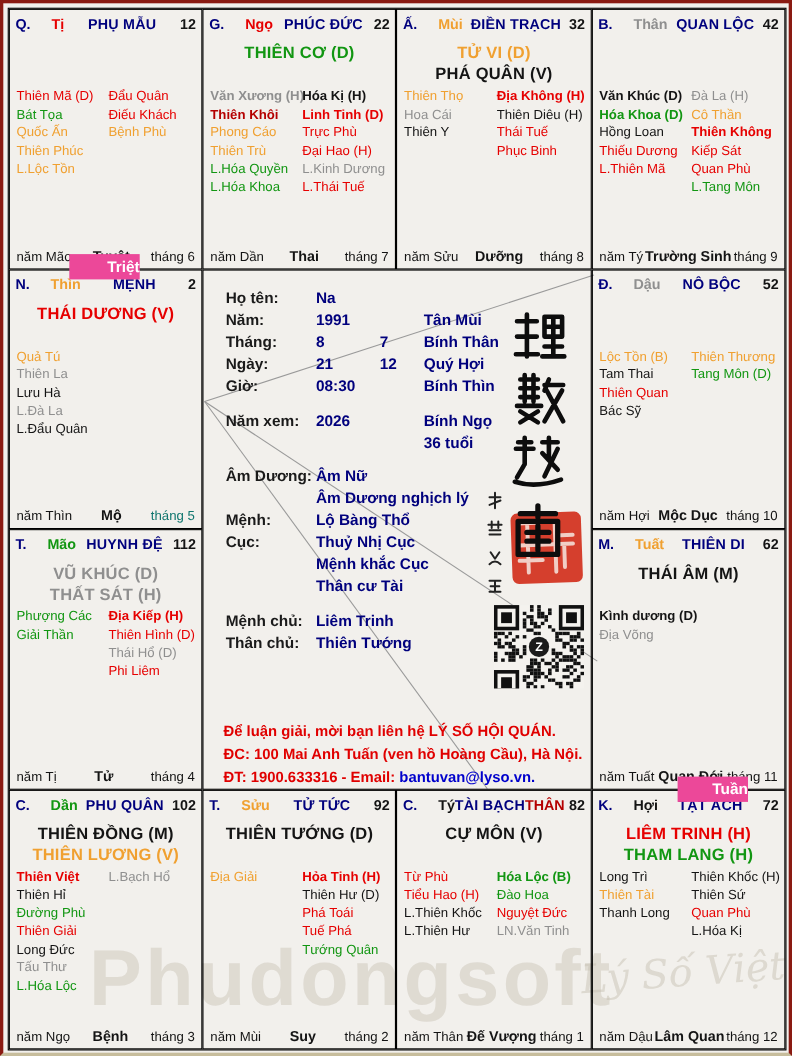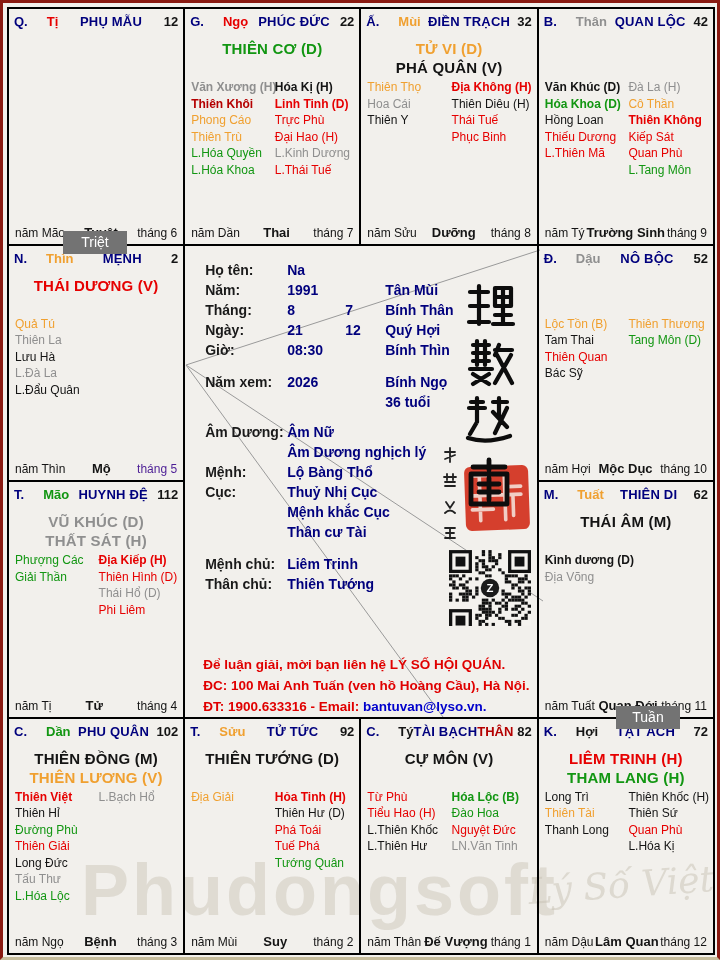--- a/index.html
+++ b/index.html
@@ -29,22 +29,22 @@
   #center{grid-row:2/4;grid-column:2/4;position:relative;border:1px solid #000}
   .crow{position:absolute;font-weight:bold;font-size:14px;white-space:nowrap;z-index:2}
   .clabel{color:#1a1a1a}
   .cval{color:#00007d}
   #contact{position:absolute;left:18px;top:408px;font-weight:bold;font-size:13.5px;
     line-height:21px;color:#e00000;white-space:nowrap;z-index:2}
   #email{color:#0000cc}
   #callig{position:absolute;left:256px;top:34px;z-index:3;pointer-events:none}
   #seal{position:absolute;left:278px;top:218px;z-index:2}
   #qr{position:absolute;left:264px;top:304px;z-index:3}
-  .badge{position:absolute;width:64px;height:23px;background:#737373;color:#fff;
-    font-weight:normal;font-size:14px;text-align:center;line-height:22px;z-index:6}
+  .badge{position:absolute;width:64px;height:23px;background:#ec4899;color:#fff;
+    font-weight:bold;font-size:14px;text-align:right;line-height:22px;z-index:6}
   #badge-triet{left:60px;top:228px}
   #badge-tuan{left:613px;top:703px}
 </style>
 </head>
 <body>
 
 <div id="board">
 
   <div class="wm" id="wm-left">Phudongsoft</div>
   <div class="wm" id="wm-right">Lý Số Việt Nam</div>
@@ -322,20 +322,34 @@
         <div><span>ĐT: 1900.633316 - Email: </span><span id="email">bantuvan@lyso.vn.</span></div>
       </div>
     </div>
   <div class="cell" style="grid-area: 1 / 1;">
         <div class="head">
           <span style="color: rgb(0, 0, 125); font-weight: bold;">Q.</span>
           <span class="branch" style="color: rgb(230, 0, 0); font-weight: bold;">Tị</span>
           <span class="pname" style="color: rgb(0, 0, 125); font-weight: bold;">PHỤ MẪU</span>
           <span style="color: rgb(20, 20, 20); font-weight: bold;">12</span>
         </div>
+        <div class="cols">
+          <div class="col">
+            <div style="color: rgb(230, 0, 0);">Thiên Mã (D)</div>
+            <div style="color: rgb(18, 150, 18);">Bát Tọa</div>
+            <div style="color: rgb(240, 160, 48);">Quốc Ấn</div>
+            <div style="color: rgb(240, 160, 48);">Thiên Phúc</div>
+            <div style="color: rgb(240, 160, 48);">L.Lộc Tồn</div>
+          </div>
+          <div class="col">
+            <div style="color: rgb(230, 0, 0);">Đẩu Quân</div>
+            <div style="color: rgb(230, 0, 0);">Điếu Khách</div>
+            <div style="color: rgb(240, 160, 48);">Bệnh Phù</div>
+          </div>
+        </div>
         <div class="foot">
           <span style="color: rgb(20, 20, 20);">năm Mão</span>
           <b>Tuyệt</b>
           <span style="color: rgb(20, 20, 20);">tháng 6</span>
         </div>
       </div>
       <div class="cell" style="grid-area: 1 / 2;">
         <div class="head">
           <span style="color: rgb(0, 0, 125); font-weight: bold;">G.</span>
           <span class="branch" style="color: rgb(230, 0, 0); font-weight: bold;">Ngọ</span>
@@ -444,21 +458,21 @@
             <div style="color: rgb(240, 160, 48);">Quả Tú</div>
             <div style="color: rgb(143, 143, 143);">Thiên La</div>
             <div style="color: rgb(20, 20, 20);">Lưu Hà</div>
             <div style="color: rgb(143, 143, 143);">L.Đà La</div>
             <div style="color: rgb(20, 20, 20);">L.Đẩu Quân</div>
           </div>
         </div>
         <div class="foot">
           <span style="color: rgb(20, 20, 20);">năm Thìn</span>
           <b>Mộ</b>
-          <span style="color: #4c1d95;">tháng 5</span>
+          <span style="color: #0f766e;">tháng 5</span>
         </div>
       </div>
       <div class="cell" style="grid-area: 2 / 4;">
         <div class="head">
           <span style="color: rgb(0, 0, 125); font-weight: bold;">Đ.</span>
           <span class="branch" style="color: rgb(143, 143, 143); font-weight: bold;">Dậu</span>
           <span class="pname" style="color: rgb(0, 0, 125); font-weight: bold;">NÔ BỘC</span>
           <span style="color: rgb(20, 20, 20); font-weight: bold;">52</span>
         </div>
         <div class="cols">

